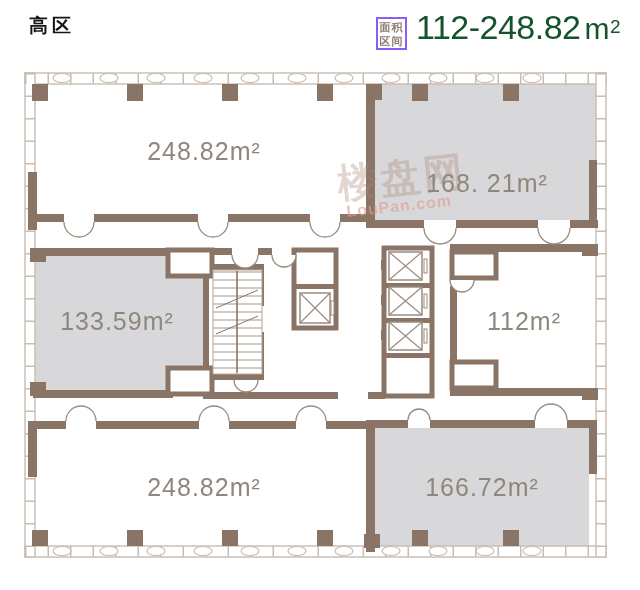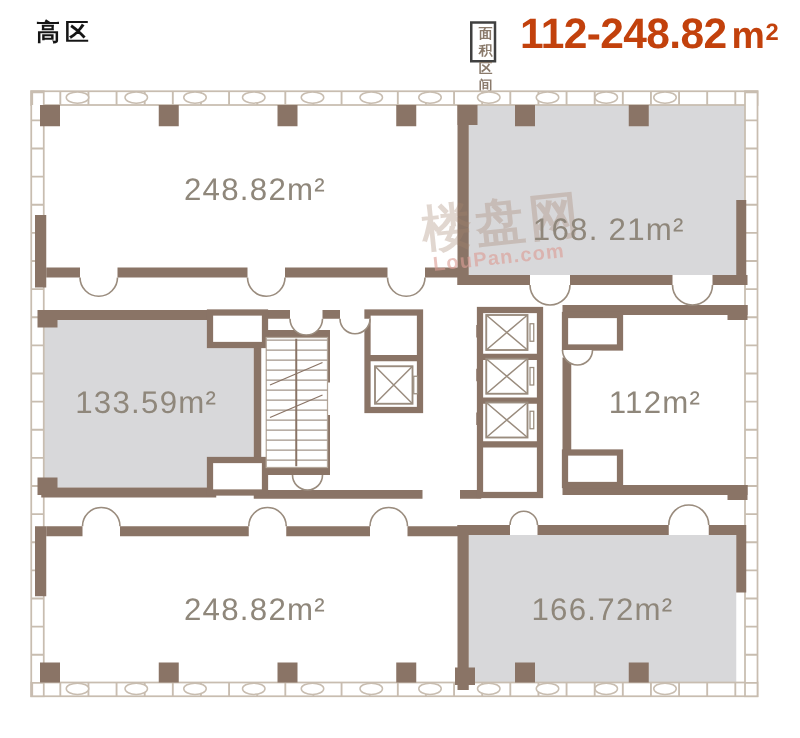--- a/index.html
+++ b/index.html
@@ -5,28 +5,28 @@
   html,body{margin:0;padding:0;}
   body{
     width:640px;height:590px;position:relative;background:#ffffff;
     font-family:"Liberation Sans", sans-serif;overflow:hidden;
   }
   .hdr-title{
     position:absolute;left:29px;top:13px;
     font-size:19px;font-weight:bold;color:#151515;letter-spacing:4px;
   }
   .area-badge{
-    position:absolute;left:376px;top:17px;width:21px;height:33px;
-    border:2px solid #404040;box-sizing:border-box;
+    position:absolute;left:376px;top:17px;width:31px;height:33px;
+    border:2px solid #8b5cf6;box-sizing:border-box;
     color:#8a7a6b;font-size:11px;font-weight:bold;line-height:14px;
-    text-align:right;padding-top:1px;letter-spacing:1px;
+    text-align:center;padding-top:1px;letter-spacing:1px;
   }
   .area-range{
     position:absolute;left:416px;top:8px;
-    font-size:34px;font-weight:bold;color:#c2410c;letter-spacing:-0.5px;
+    font-size:34px;font-weight:normal;color:#14532d;letter-spacing:-0.5px;
     white-space:nowrap;
   }
   .area-unit{font-size:30px;margin-left:4px;}
   .area-unit sup{font-size:19px;vertical-align:6px;margin-left:1px;}
   svg{position:absolute;left:0;top:0;}
   .roomlabel{
     font-family:"Liberation Sans", sans-serif;
     font-size:25px;fill:#8f877b;letter-spacing:1px;
   }
   .wm-brand{

